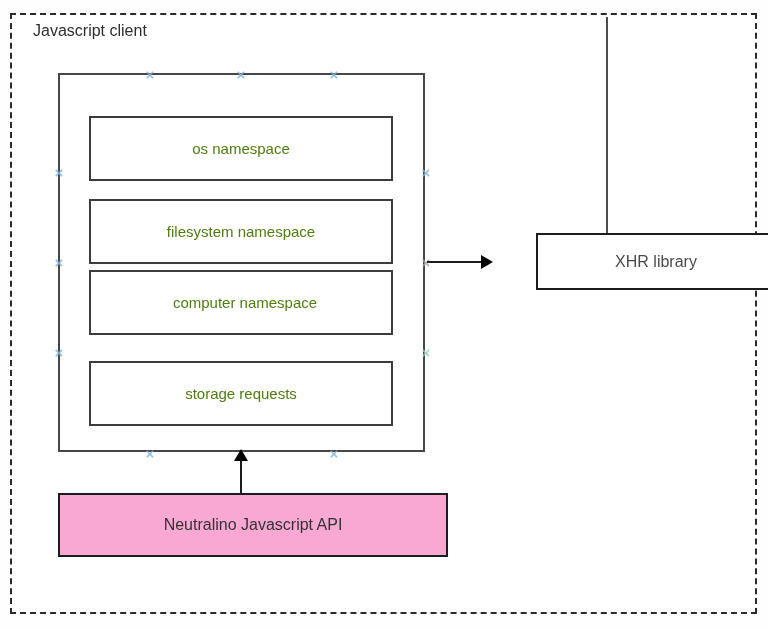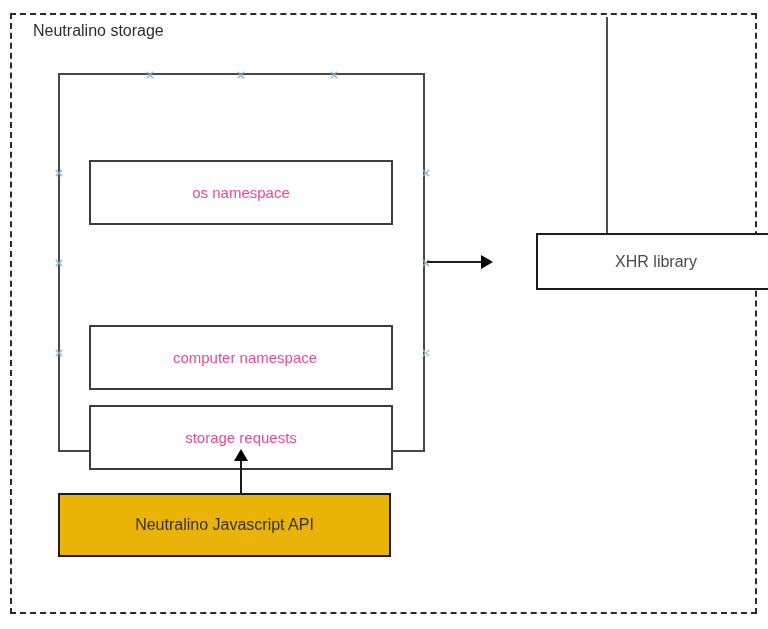--- a/index.html
+++ b/index.html
@@ -19,37 +19,37 @@
 
   .container-box {
     position: absolute; left: 58px; top: 73px; width: 367px; height: 379px;
     border: 2px solid #474747; background: #ffffff;
   }
 
   .ns-box {
     position: absolute; left: 89px; width: 304px; height: 65px;
     border: 2px solid #3c3c3c; background: #ffffff;
     display: flex; align-items: center; justify-content: center;
-    font-size: 15px; color: #ec4899; margin-top: 44px;
+    font-size: 15px; color: #4d7c0f;
   }
   .ns-os        { top: 116px; }
   .ns-fs        { top: 199px; }
-  .ns-computer  { top: 281px; padding-left: 8px; }
+  .ns-computer  { top: 270px; padding-left: 8px; }
   .ns-storage   { top: 361px; }
 
   .xhr-box {
     position: absolute; left: 488px; top: 233px; width: 240px; height: 57px;
     border: 2px solid #1c1c1c; background: #ffffff;
     display: flex; align-items: center; justify-content: center;
     font-size: 16px; color: #4a4a4a; margin-left: 48px;
   }
 
   .api-box {
-    position: absolute; left: 58px; top: 493px; width: 333px; height: 64px;
-    border: 2px solid #1c1c1c; background: #eab308;
+    position: absolute; left: 58px; top: 493px; width: 390px; height: 64px;
+    border: 2px solid #1c1c1c; background: #f9a8d4;
     display: flex; align-items: center; justify-content: center;
     font-size: 16px; color: #333333;
   }
 
   
   .line { position: absolute; background: #1c1c1c; }
   .line-outgoing { left: 606px; top: 17px; width: 2px; height: 216px; background: #4d4d4d; }
   .line-xhr { left: 427px; top: 261px; width: 54px; height: 2px; }
   .line-api { left: 240px; top: 460px; width: 2px; height: 33px; }
 
@@ -84,41 +84,44 @@
   .cp-r2 { left: 426px; top: 262px; color: #9aa8b0; }
   .cp-r3 { left: 426px; top: 352px; color: #9fccc2; }
 </style>
 </head>
 <body>
 
 <div class="canvas">
 
   <div class="outer-dashed"></div>
 
-  <div class="lbl lbl-client">Neutralino storage</div>
+  <div class="lbl lbl-client">Javascript client</div>
 
 
   <div class="line line-outgoing"></div>
 
   <div class="container-box"></div>
 
   <span class="cp cp-t1">×</span>
   <span class="cp cp-t2">×</span>
   <span class="cp cp-t3">×</span>
   <span class="cp cp-b1">×</span>
   <span class="cp cp-b2">×</span>
   <span class="cp cp-l1">×</span>
   <span class="cp cp-l2">×</span>
   <span class="cp cp-l3">×</span>
   <span class="cp cp-r1">×</span>
   <span class="cp cp-r2">×</span>
   <span class="cp cp-r3">×</span>
 
   <div class="ns-box ns-os">
     <span>os namespace</span>
+  </div>
+  <div class="ns-box ns-fs">
+    <span>filesystem namespace</span>
   </div>
   <div class="ns-box ns-computer">
     <span>computer namespace</span>
   </div>
   <div class="ns-box ns-storage">
     <span>storage requests</span>
   </div>
 
   <div class="line line-xhr"></div>
   <div class="arrowhead arrow-right"></div>

